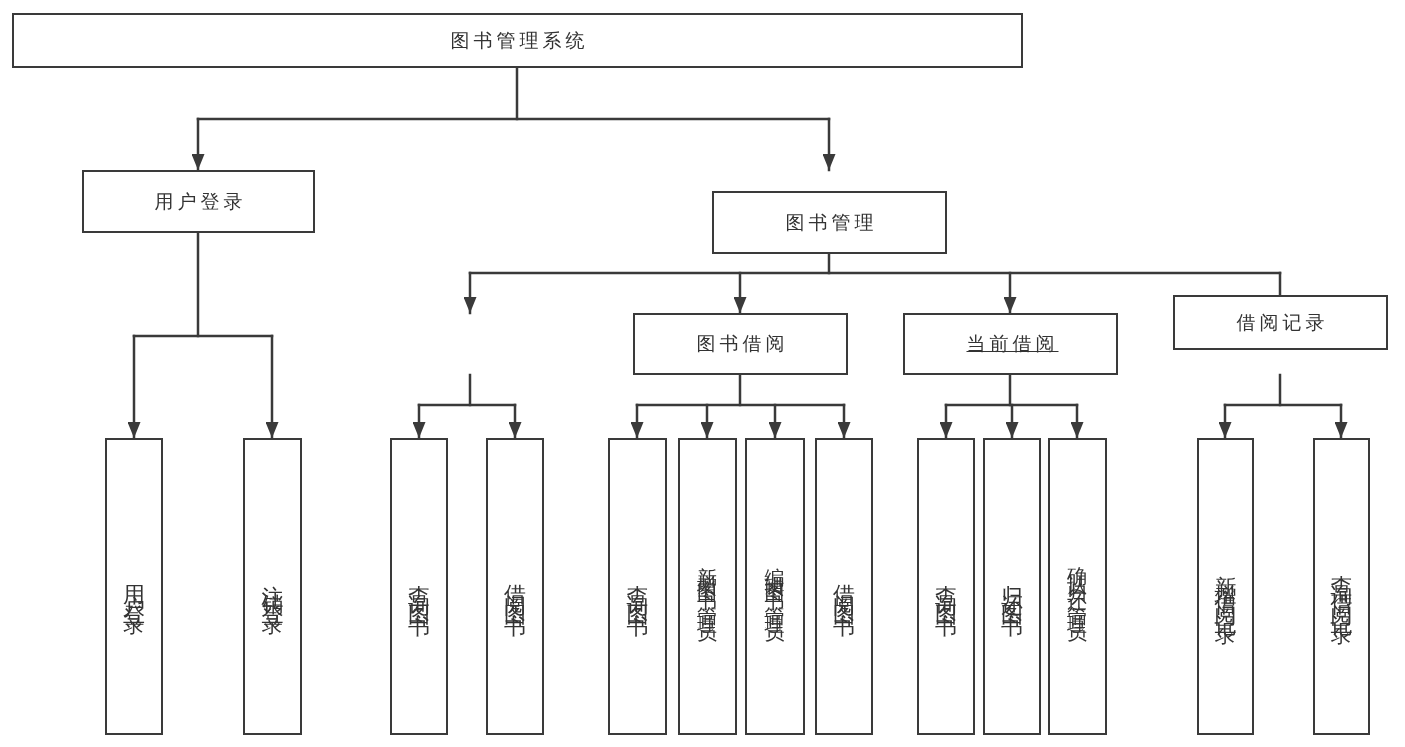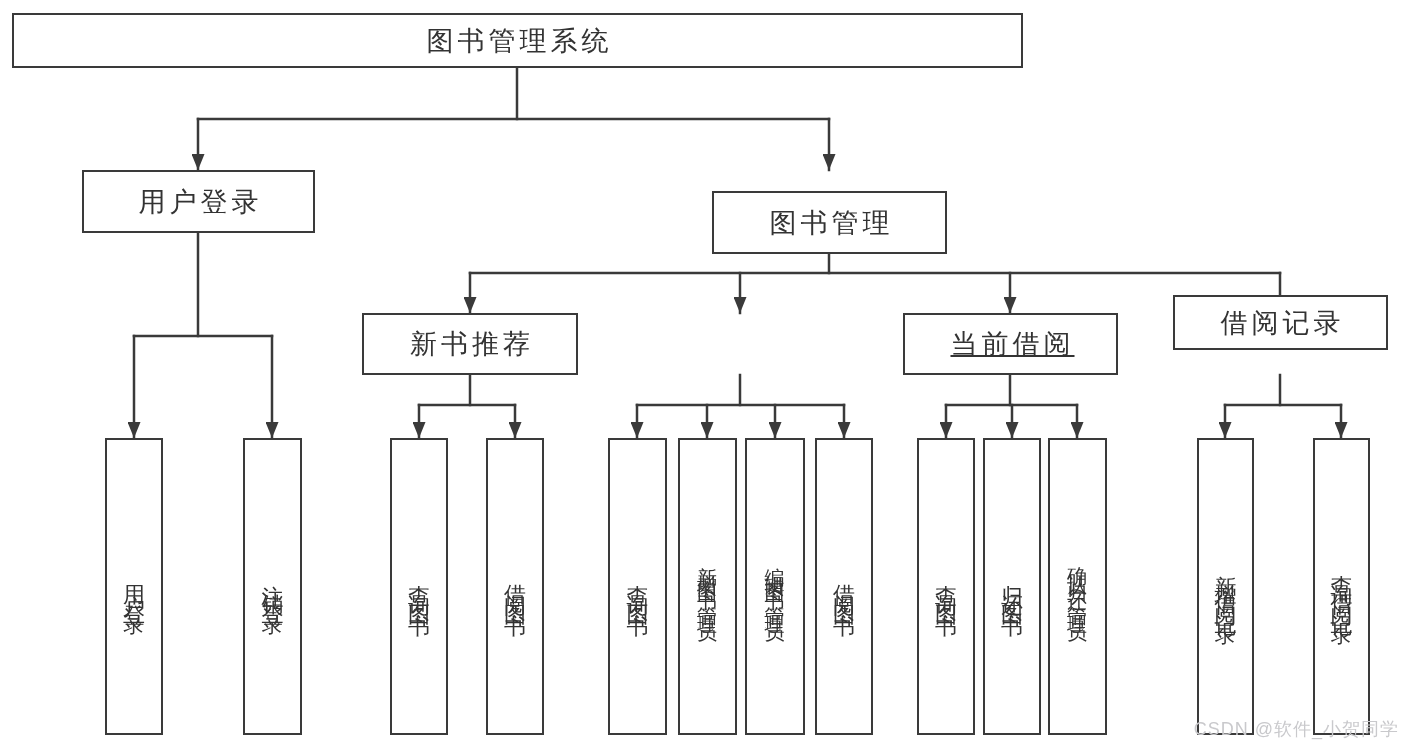--- a/index.html
+++ b/index.html
@@ -8,21 +8,21 @@
   .box{
     position:absolute;
     box-sizing:border-box;
     border:2.5px solid #3a3a3a;
     background:#ffffff;
     color:#333333;
     display:flex;
     align-items:center;
     justify-content:center;
   }
-  .h-box{font-size:27px;letter-spacing:4px;text-indent:4px;white-space:nowrap;}
+  .h-box{font-size:19px;letter-spacing:4px;text-indent:4px;white-space:nowrap;}
   .v-box{
     writing-mode:vertical-rl;
     text-orientation:mixed;
     font-size:22px;
     letter-spacing:10px;
     line-height:1;
   }
   .v-small{font-size:20px;letter-spacing:8px;}
   #wires{position:absolute;left:0;top:0;width:1405px;height:747px;}
   #wires path{stroke:#3a3a3a;stroke-width:2.5;fill:none;stroke-linecap:square;}
@@ -102,21 +102,21 @@
       <path d="M1225 405 V438" marker-end="url(#arw)"></path>
       <path d="M1341 405 V438" marker-end="url(#arw)"></path>
     </g>
   </svg>
 
   <div class="box h-box" style="left:12px;top:13px;width:1011px;height:55px;">图书管理系统</div>
 
   <div class="box h-box" style="left:82px;top:170px;width:233px;height:63px;">用户登录</div>
   <div class="box h-box" style="left:712px;top:170px;width:235px;height:63px;margin-top:21px;">图书管理</div>
 
-  <div class="box h-box" style="left:362px;top:313px;width:216px;height:62px;">新书推荐</div>
+  <div class="box h-box" style="left:633px;top:313px;width:215px;height:62px;">图书借阅</div>
   <div class="box h-box" style="left:903px;top:313px;width:215px;height:62px;text-decoration:underline;">当前借阅</div>
   <div class="box h-box" style="left:1173px;top:295px;width:215px;height:55px;">借阅记录</div>
 
   <div class="box v-box" style="left:105px;top:438px;width:58px;height:297px;">用户登录</div>
   <div class="box v-box" style="left:243px;top:438px;width:59px;height:297px;">注销登录</div>
 
   <div class="box v-box" style="left:390px;top:438px;width:58px;height:297px;">查询图书</div>
   <div class="box v-box" style="left:486px;top:438px;width:58px;height:297px;">借阅图书</div>
 
   <div class="box v-box" style="left:608px;top:438px;width:59px;height:297px;">查询图书</div>
@@ -124,15 +124,14 @@
   <div class="box v-box v-small" style="left:745px;top:438px;width:60px;height:297px;">编辑图书（管理员）</div>
   <div class="box v-box" style="left:815px;top:438px;width:58px;height:297px;">借阅图书</div>
 
   <div class="box v-box" style="left:917px;top:438px;width:58px;height:297px;">查询图书</div>
   <div class="box v-box" style="left:983px;top:438px;width:58px;height:297px;">归还图书</div>
   <div class="box v-box v-small" style="left:1048px;top:438px;width:59px;height:297px;">确认归还（管理员）</div>
 
   <div class="box v-box" style="left:1197px;top:438px;width:57px;height:297px;">新增借阅记录</div>
   <div class="box v-box" style="left:1313px;top:438px;width:57px;height:297px;">查询借阅记录</div>
 
-  <div class="watermark">CSDN @软件_小贺同学</div>
 
 </div>
 
 </body></html>

